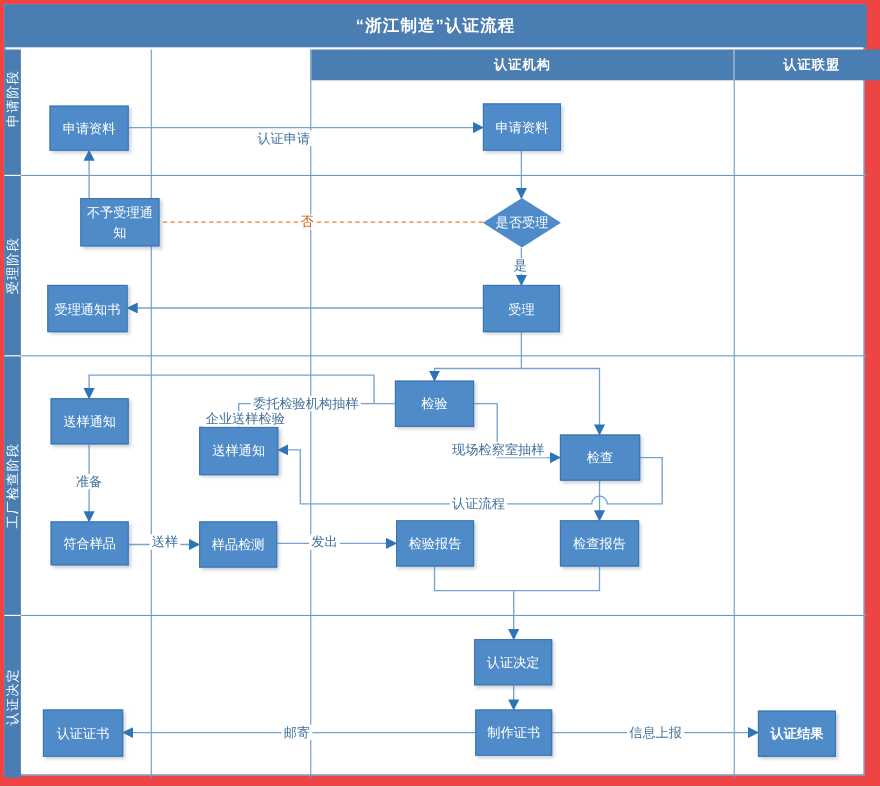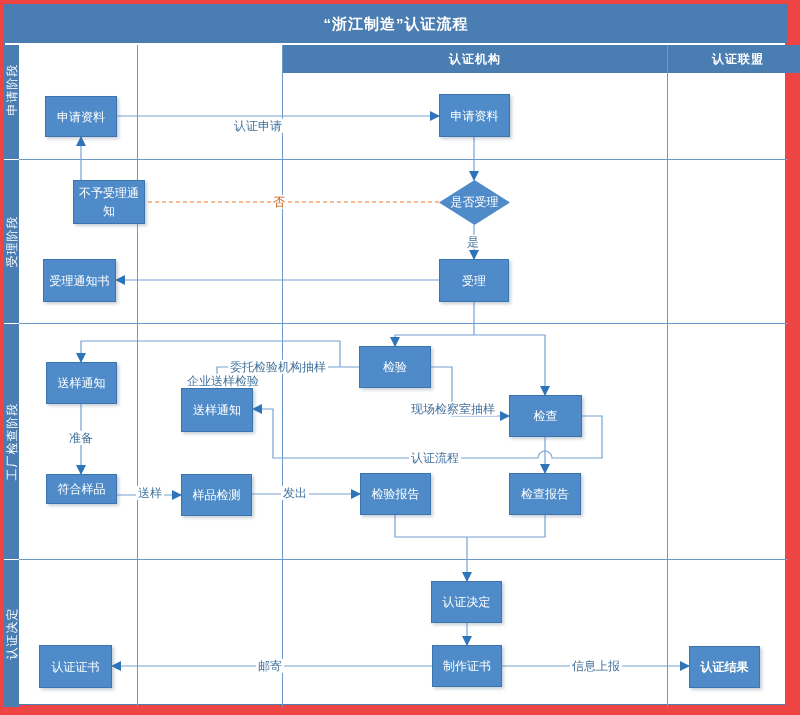--- a/index.html
+++ b/index.html
@@ -95,21 +95,21 @@
   <div class="node" style="left:45px;top:96px;width:72px;height:41px;">申请资料</div>
   <div class="node" style="left:439px;top:94px;width:71px;height:43px;">申请资料</div>
   <div class="node" style="left:45px;top:180px;width:72px;height:44px;margin-left:28px;">不予受理通知</div>
   <div class="diamond" style="left:439px;top:180px;width:71px;height:45px;">是否受理</div>
   <div class="node" style="left:43px;top:259px;width:73px;height:43px;">受理通知书</div>
   <div class="node" style="left:439px;top:259px;width:70px;height:43px;">受理</div>
   <div class="node" style="left:46px;top:362px;width:71px;height:42px;">送样通知</div>
   <div class="node" style="left:359px;top:346px;width:72px;height:42px;">检验</div>
   <div class="node" style="left:181px;top:388px;width:72px;height:44px;">送样通知</div>
   <div class="node" style="left:509px;top:395px;width:73px;height:42px;">检查</div>
-  <div class="node" style="left:46px;top:474px;width:71px;height:30px;">符合样品</div>
+  <div class="node" style="left:46px;top:474px;width:71px;height:40px;">符合样品</div>
   <div class="node" style="left:181px;top:474px;width:71px;height:42px;">样品检测</div>
   <div class="node" style="left:360px;top:473px;width:71px;height:42px;">检验报告</div>
   <div class="node" style="left:509px;top:473px;width:72px;height:42px;">检查报告</div>
   <div class="node" style="left:431px;top:581px;width:71px;height:42px;">认证决定</div>
   <div class="node" style="left:432px;top:645px;width:70px;height:42px;">制作证书</div>
   <div class="node" style="left:39px;top:645px;width:73px;height:43px;">认证证书</div>
   <div class="node" style="left:689px;top:646px;width:71px;height:42px;font-weight:bold;">认证结果</div>
 
   <div class="elabel" style="left:258px;top:126px;">认证申请</div>
   <div class="elabel orange" style="left:279px;top:202px;">否</div>

